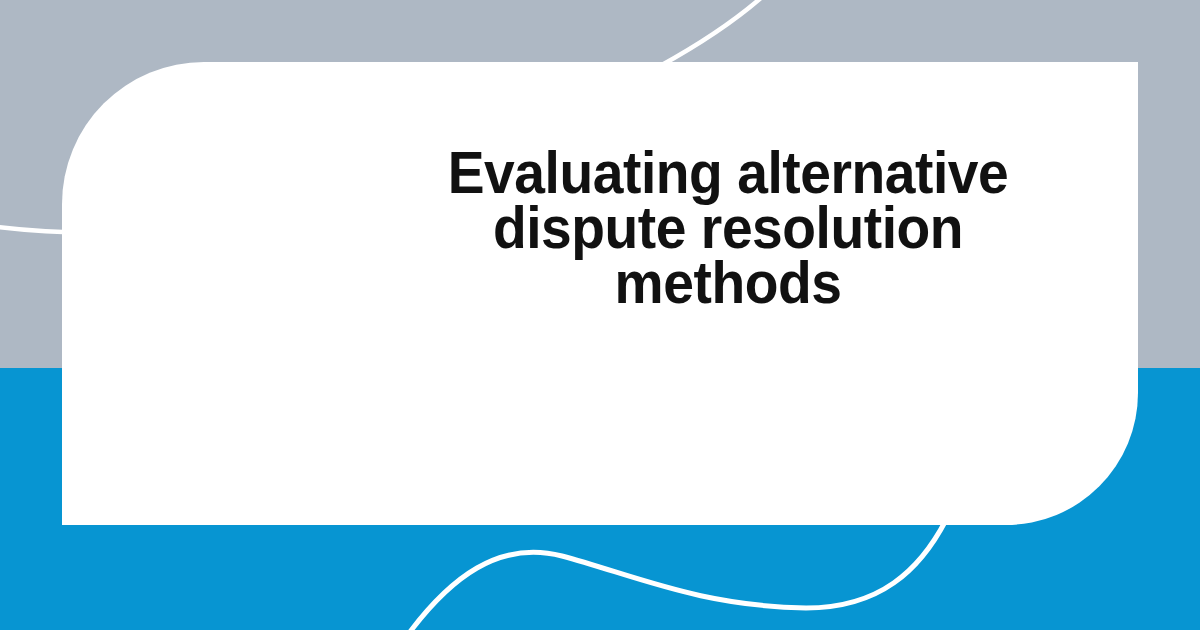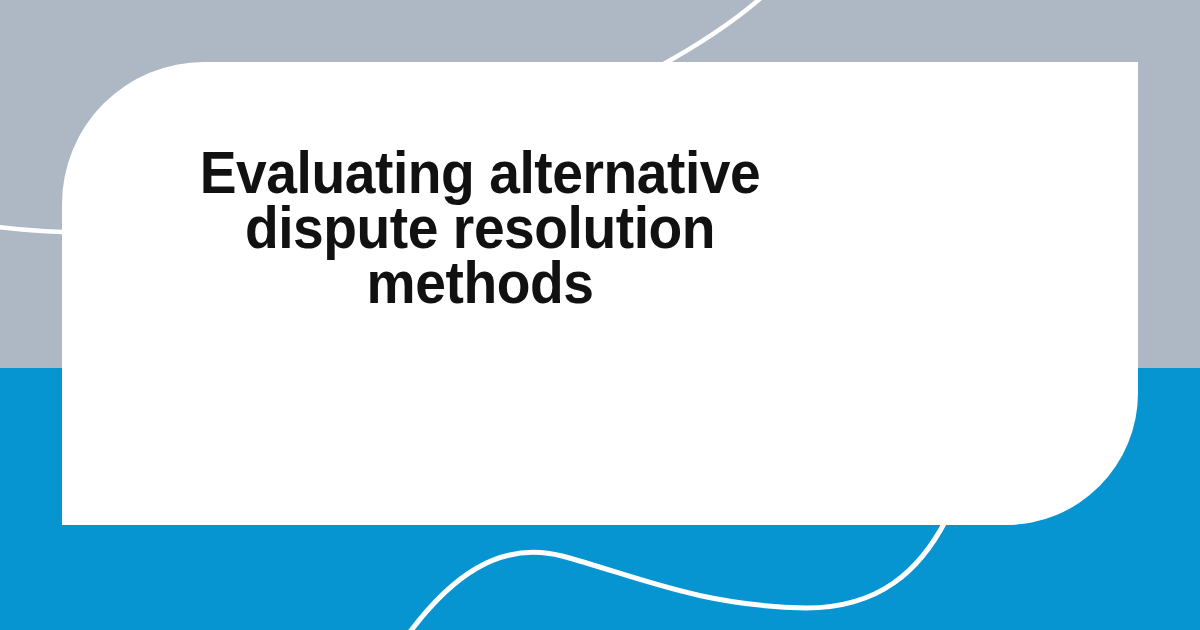--- a/index.html
+++ b/index.html
@@ -44,27 +44,27 @@
   
   .waves {
     position: absolute;
     left: 0; top: 0;
     width: 1200px; height: 630px;
     pointer-events: none;
   }
   
   .title-wrap {
     position: absolute;
-    left: 70px;
+    left: 62px;
     top: 62px;
     width: 1076px;
     height: 331px;
     display: flex;
     align-items: center;
-    justify-content: flex-start;
+    justify-content: flex-end;
     box-sizing: border-box;
     padding: 0 60px;
   }
   .title {
     margin: 0;
     font-family: "Liberation Sans", sans-serif;
     font-weight: 700;
     font-size: 60px;
     line-height: 55px;
     letter-spacing: -0.5px;

